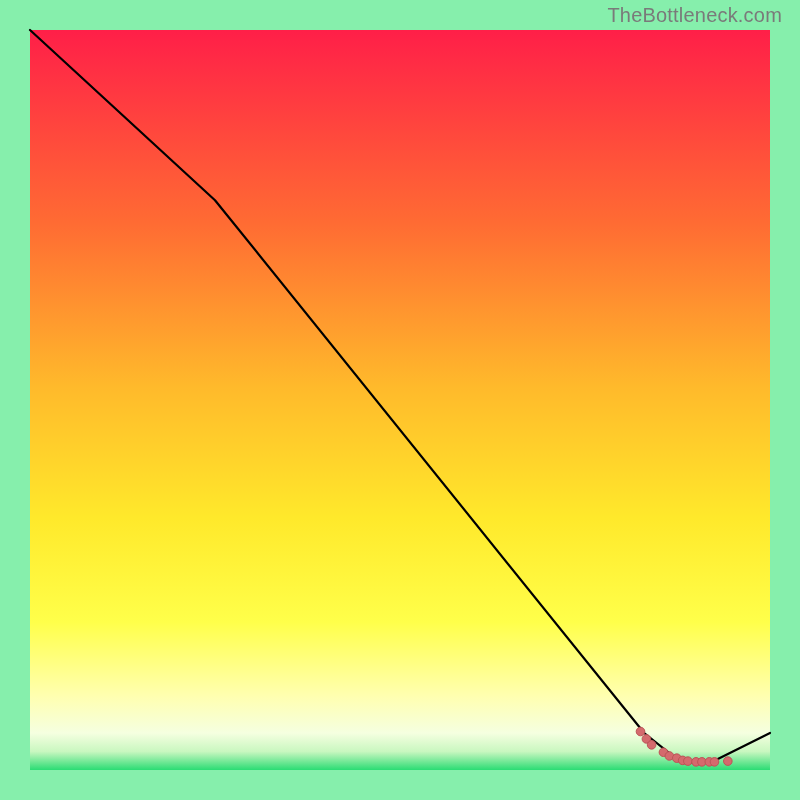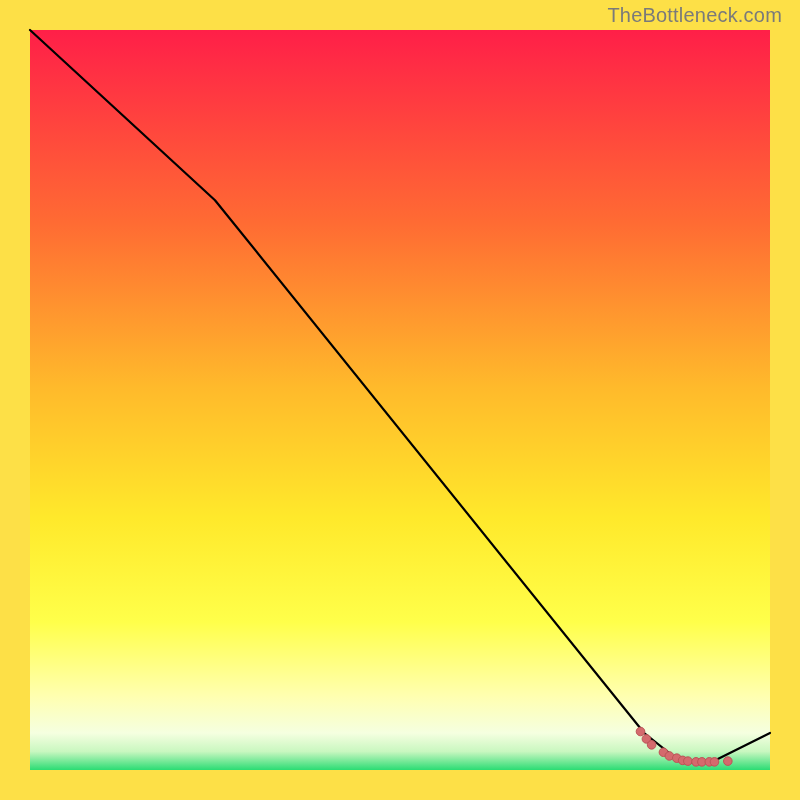--- a/index.html
+++ b/index.html
@@ -8,21 +8,21 @@
     width: 800px;
     height: 800px;
     background: #000;
     overflow: hidden;
     font-family: Arial, Helvetica, sans-serif;
   }
   .stage {
     position: relative;
     width: 800px;
     height: 800px;
-    background: #fde047;
+    background: #86efac;
   }
   .watermark {
     position: absolute;
     top: 4px;
     right: 18px;
     color: #7a7a7a;
     font-size: 20px;
     font-weight: 500;
     letter-spacing: 0.2px;
     z-index: 10;

